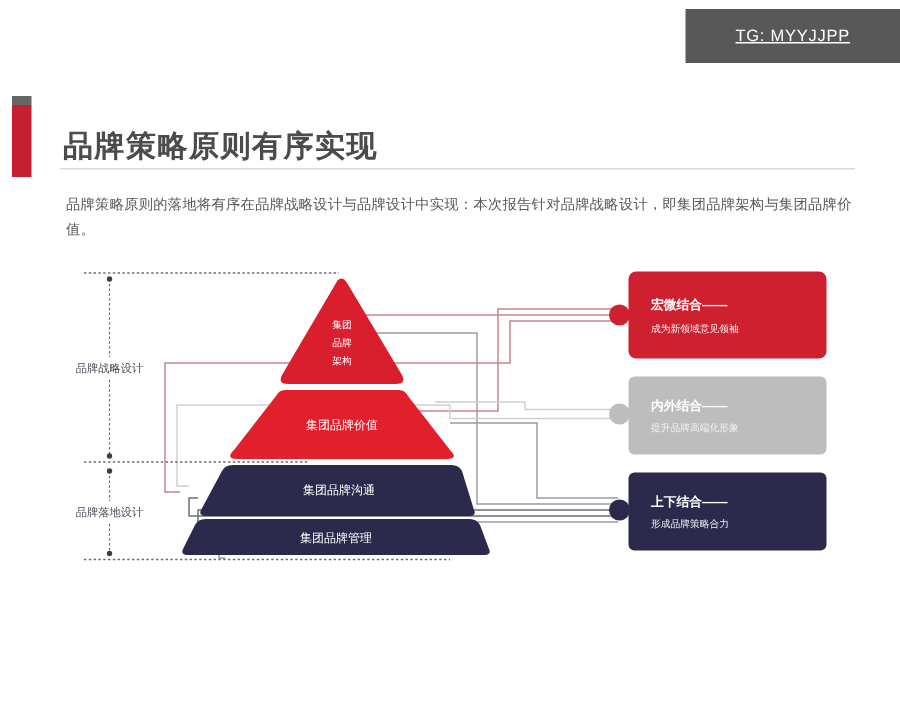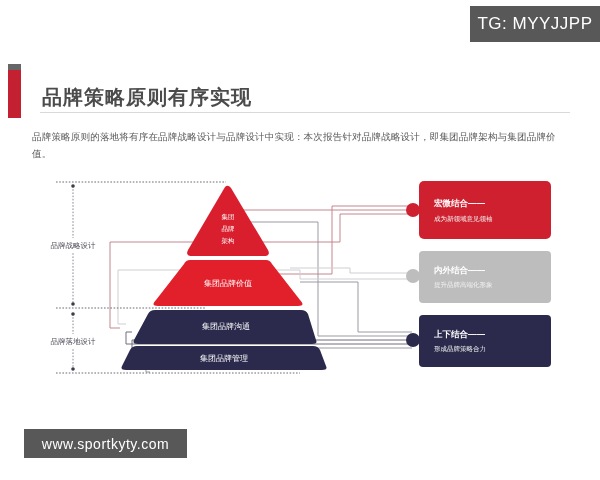--- a/index.html
+++ b/index.html
@@ -10,33 +10,33 @@
     position:relative;overflow:hidden;
   }
   .slide{position:absolute;inset:0;background:#fff;}
 
   
   .wm{
     position:absolute;background:#585858;color:#fff;
     display:flex;align-items:center;justify-content:center;
     letter-spacing:.5px;
   }
-  #wm-top{right:0;top:6px;width:130px;height:36px;font-size:17px;}
+  #wm-top{right:0;top:6px;width:143px;height:36px;font-size:11px;text-decoration:underline;}
   #wm-bottom{left:24px;bottom:22px;width:163px;height:29px;font-size:14px;}
 
   
   #accent-bar{position:absolute;left:8px;top:70px;width:13px;height:48px;background:#c32032;}
   #accent-cap{position:absolute;left:8px;top:64px;width:13px;height:6px;background:#666;}
   #page-title{
     position:absolute;left:42px;top:84px;
     font-size:20px;color:#4b4b4b;font-weight:bold;letter-spacing:1px;
   }
   #title-rule{position:absolute;left:40px;top:112px;width:530px;height:1px;background:#d9d9d9;}
   #page-desc{
-    position:absolute;left:32px;top:128px;width:528px;
+    position:absolute;left:44px;top:128px;width:528px;
     font-size:9.5px;line-height:17px;color:#58585b;letter-spacing:.2px;
   }
 
   
   #diagram{position:absolute;left:0;top:176px;width:600px;height:215px;}
   #diagram svg{display:block;}
 
   .pyr-label{
     fill:#ffffff;font-family:"Liberation Sans","DejaVu Sans",sans-serif;
     text-anchor:middle;dominant-baseline:middle;
@@ -140,15 +140,14 @@
       <g>
         <circle cx="413" cy="164" r="7" fill="#2b2a4d"></circle>
         <rect x="419" y="139" width="132" height="52" rx="4" ry="4" fill="#2b2a4d"></rect>
         <text class="cb-title" x="434" y="161">上下结合——</text>
         <text class="cb-sub" x="434" y="175">形成品牌策略合力</text>
       </g>
 
     </svg>
   </div>
 
-  <div class="wm" id="wm-bottom">www.sportkyty.com</div>
 
 </div>
 
 </body></html>

